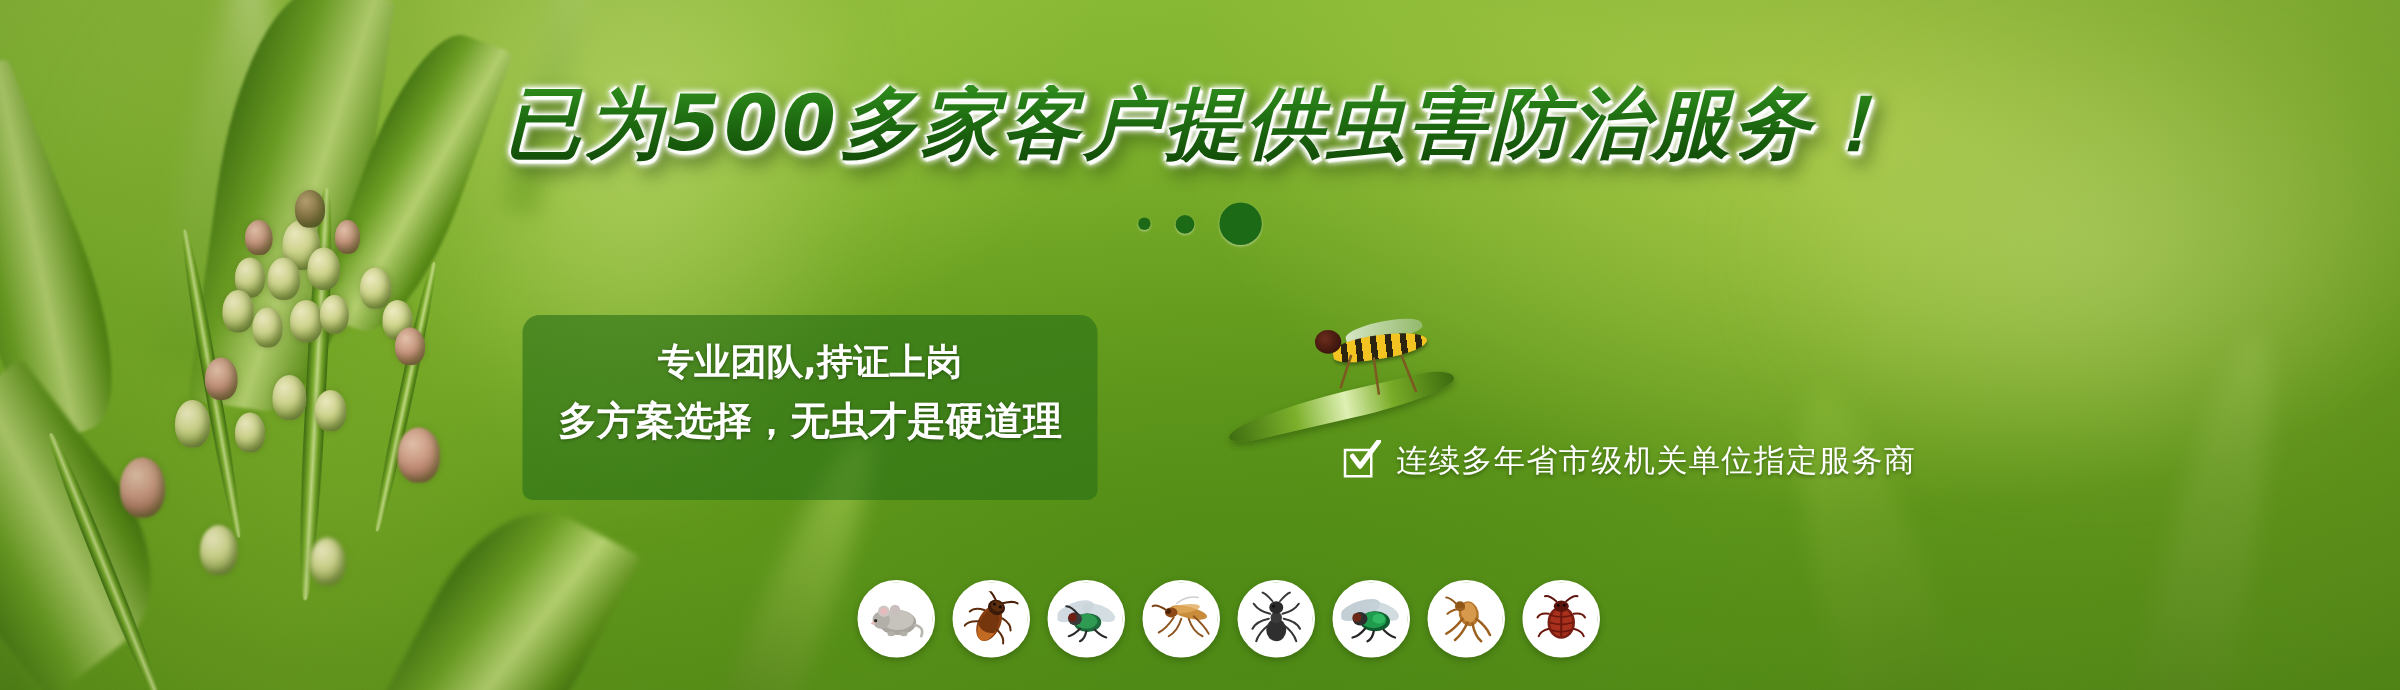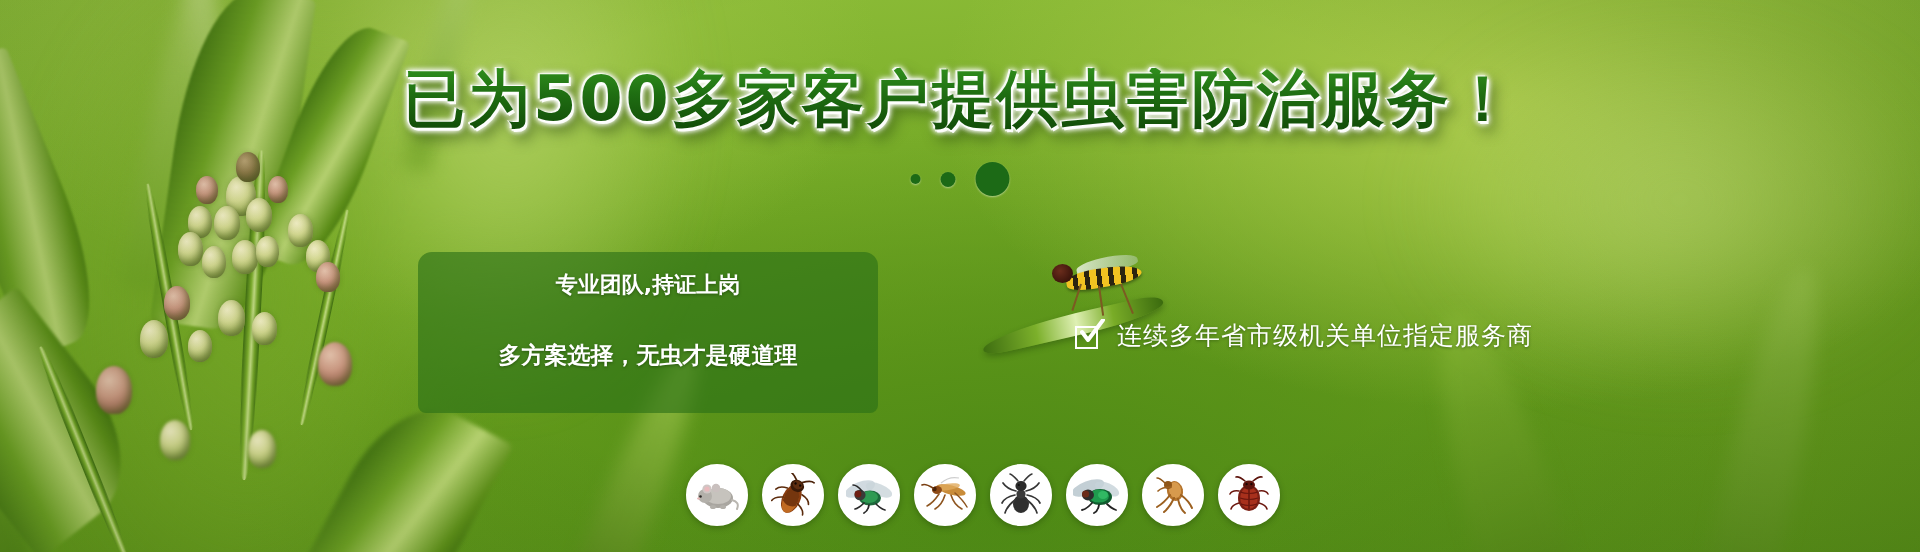--- a/index.html
+++ b/index.html
@@ -108,20 +108,21 @@
     -webkit-background-clip: text;
     background-clip: text;
     -webkit-text-fill-color: transparent;
     text-shadow: 0 0 0 transparent;
     filter: drop-shadow(0 0 3px rgba(255,255,255,.95))
             drop-shadow(2px 3px 0 rgba(255,255,255,.95))
             drop-shadow(-2px -1px 0 rgba(255,255,255,.9))
             drop-shadow(5px 7px 7px rgba(30,60,10,.45));
     white-space: nowrap;
     font-family: "DejaVu Sans", "Liberation Sans", sans-serif;
+    font-style: italic;
   }
 
   
   .dots {
     position: absolute;
     top: 162px;
     left: 50%;
     transform: translateX(-50%);
     display: flex;
     align-items: center;
@@ -148,22 +149,22 @@
     border-radius: 14px 14px 8px 8px;
   }
   .panel-line {
     color: #ffffff;
     text-align: center;
     white-space: nowrap;
     font-weight: bold;
     text-shadow: 0 1px 3px rgba(20,50,5,.55);
     font-family: "DejaVu Sans", "Liberation Sans", sans-serif;
   }
-  .panel-line.l1 { font-size: 22px; letter-spacing: 0px; margin-bottom: 40px; }
-  .panel-line.l2 { font-size: 23px; letter-spacing: 0px; margin-bottom: 22px; }
+  .panel-line.l1 { font-size: 29px; letter-spacing: 0px; margin-bottom: 6px; }
+  .panel-line.l2 { font-size: 31px; letter-spacing: 0px; margin-bottom: 22px; }
   .panel-line.l3 { font-size: 27px; letter-spacing: 0px; }
 
   
   .fly-scene {
     position: absolute;
     left: 980px;
     top: 240px;
     width: 210px;
     height: 130px;
   }
@@ -206,21 +207,21 @@
     position: absolute;
     width: 2px;
     background: #7c5a22;
     transform-origin: 50% 0%;
   }
 
   
   .checklist {
     position: absolute;
     left: 1075px;
-    top: 319px;
+    top: 352px;
     text-align: right;
   }
   .check-row {
     display: flex;
     align-items: center;
     gap: 14px;
     margin-bottom: 22px;
   }
   .check-box {
     width: 28px;

